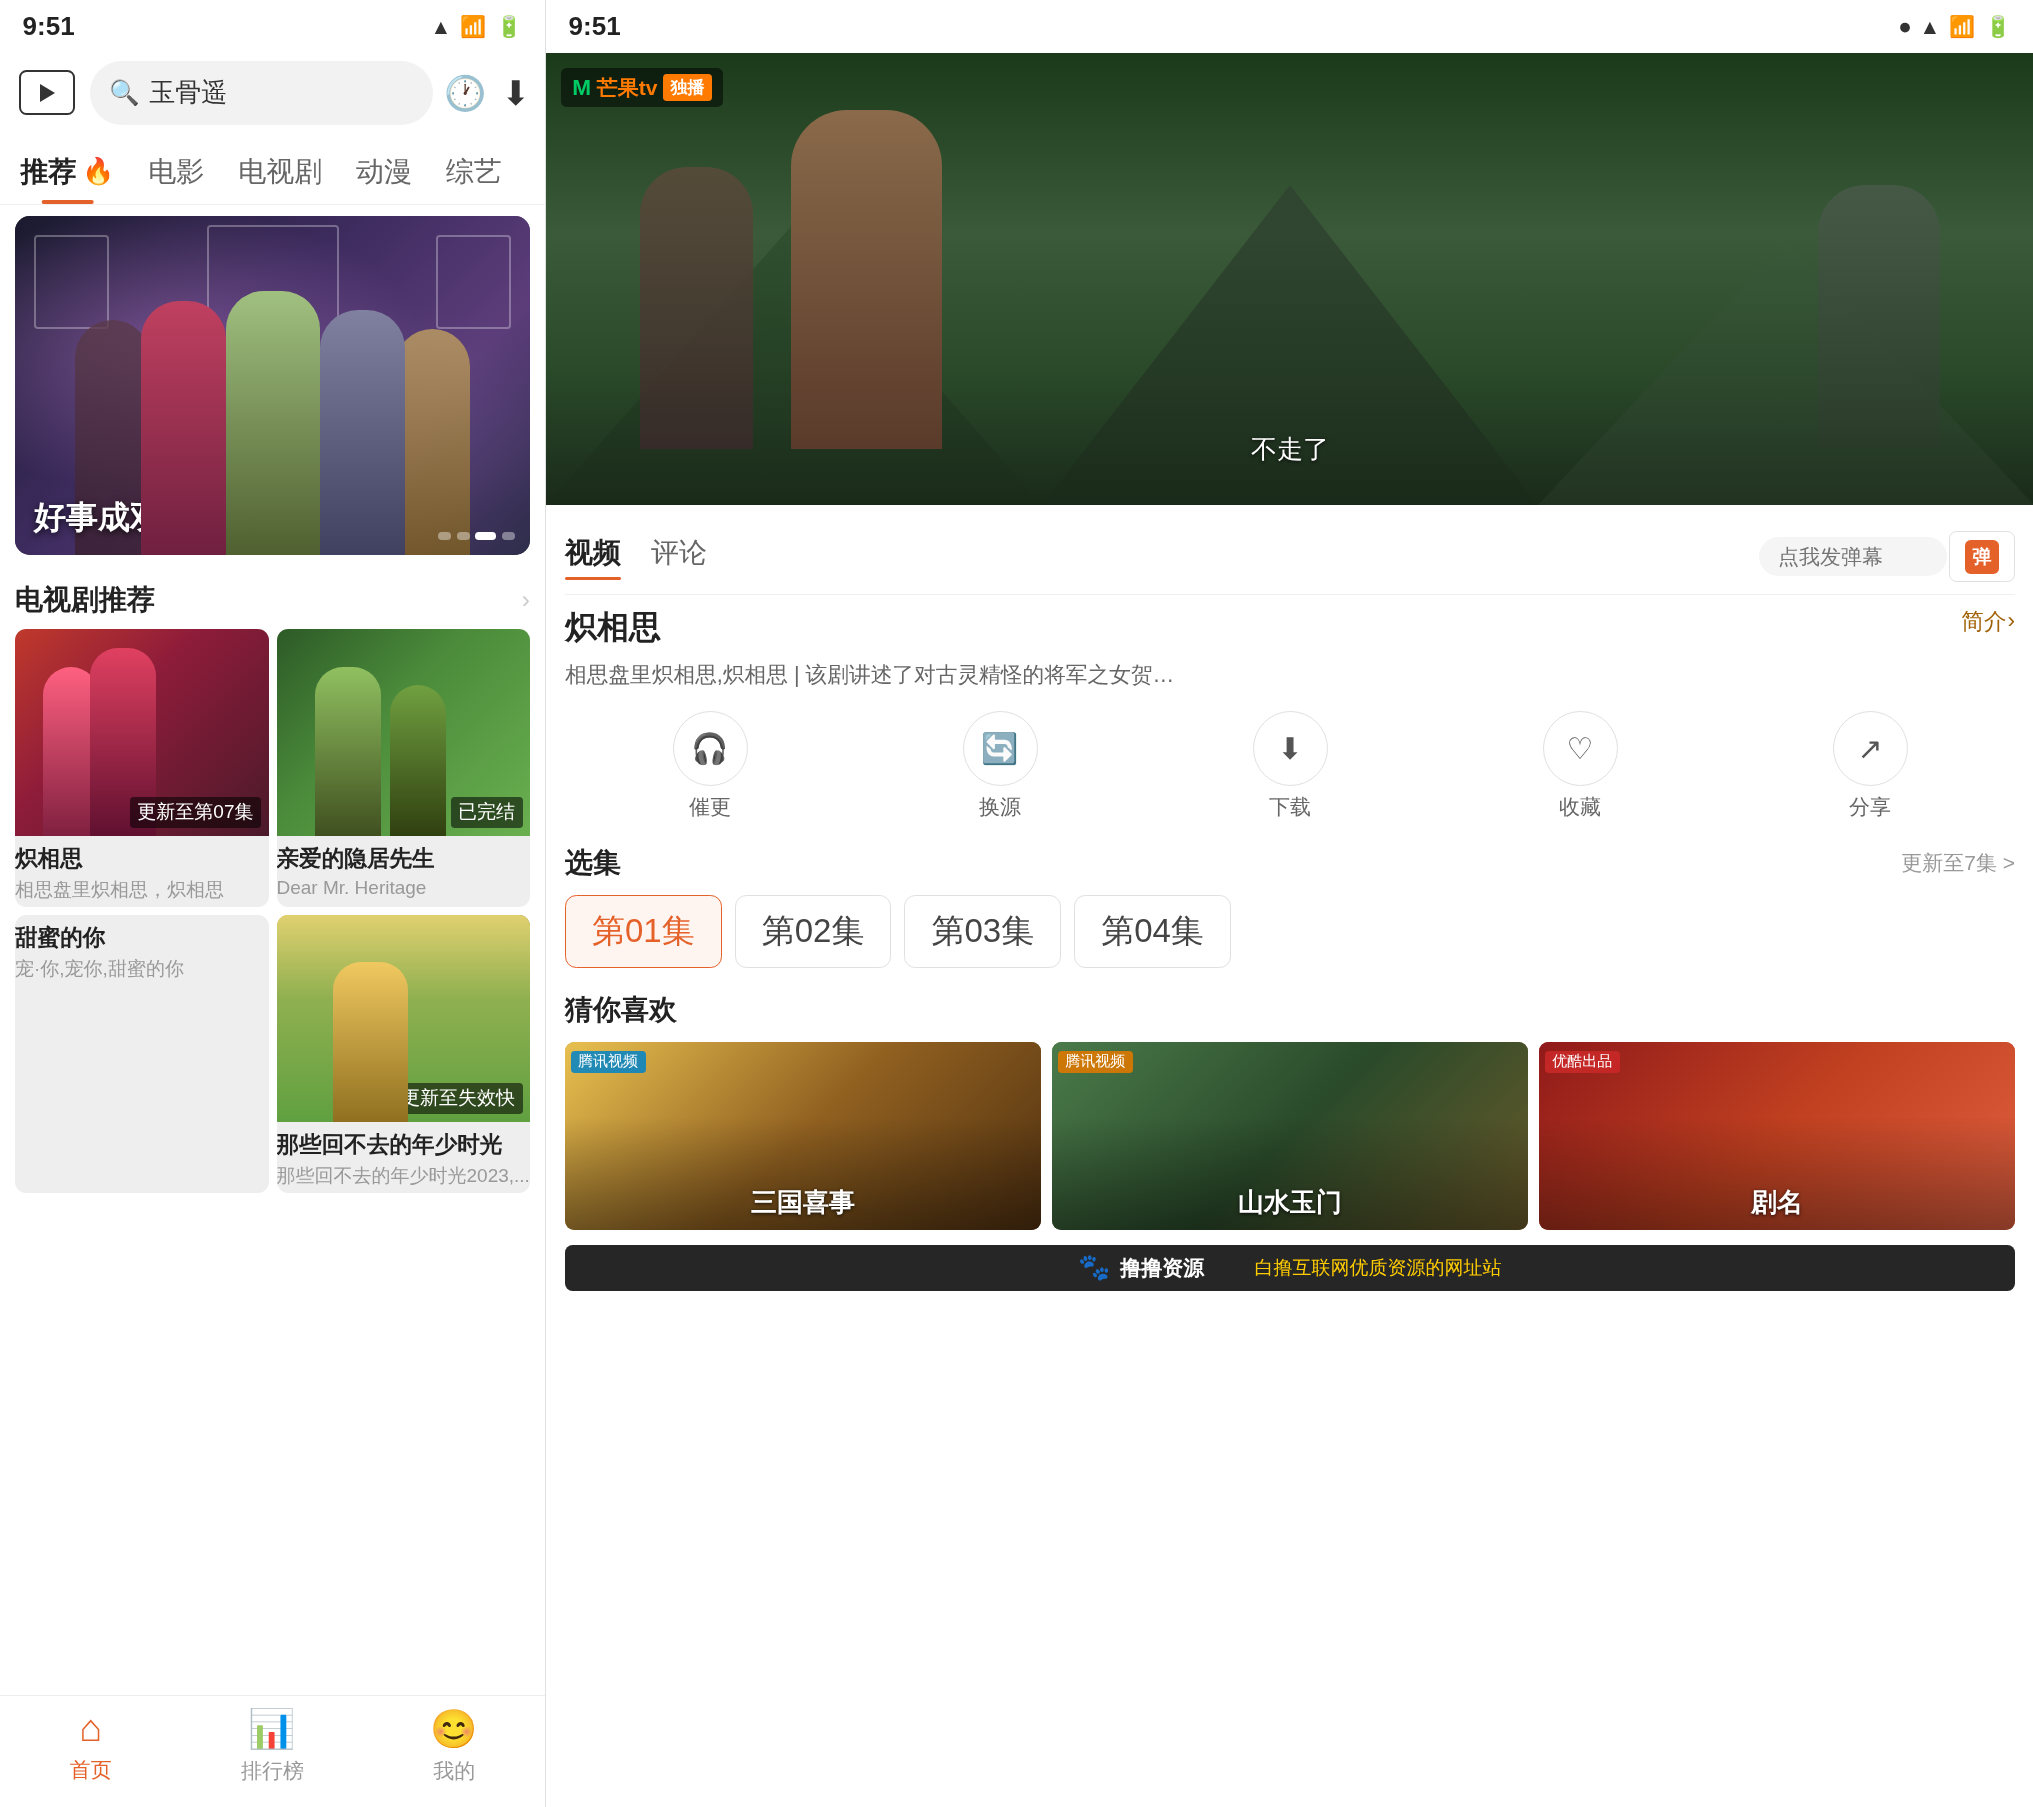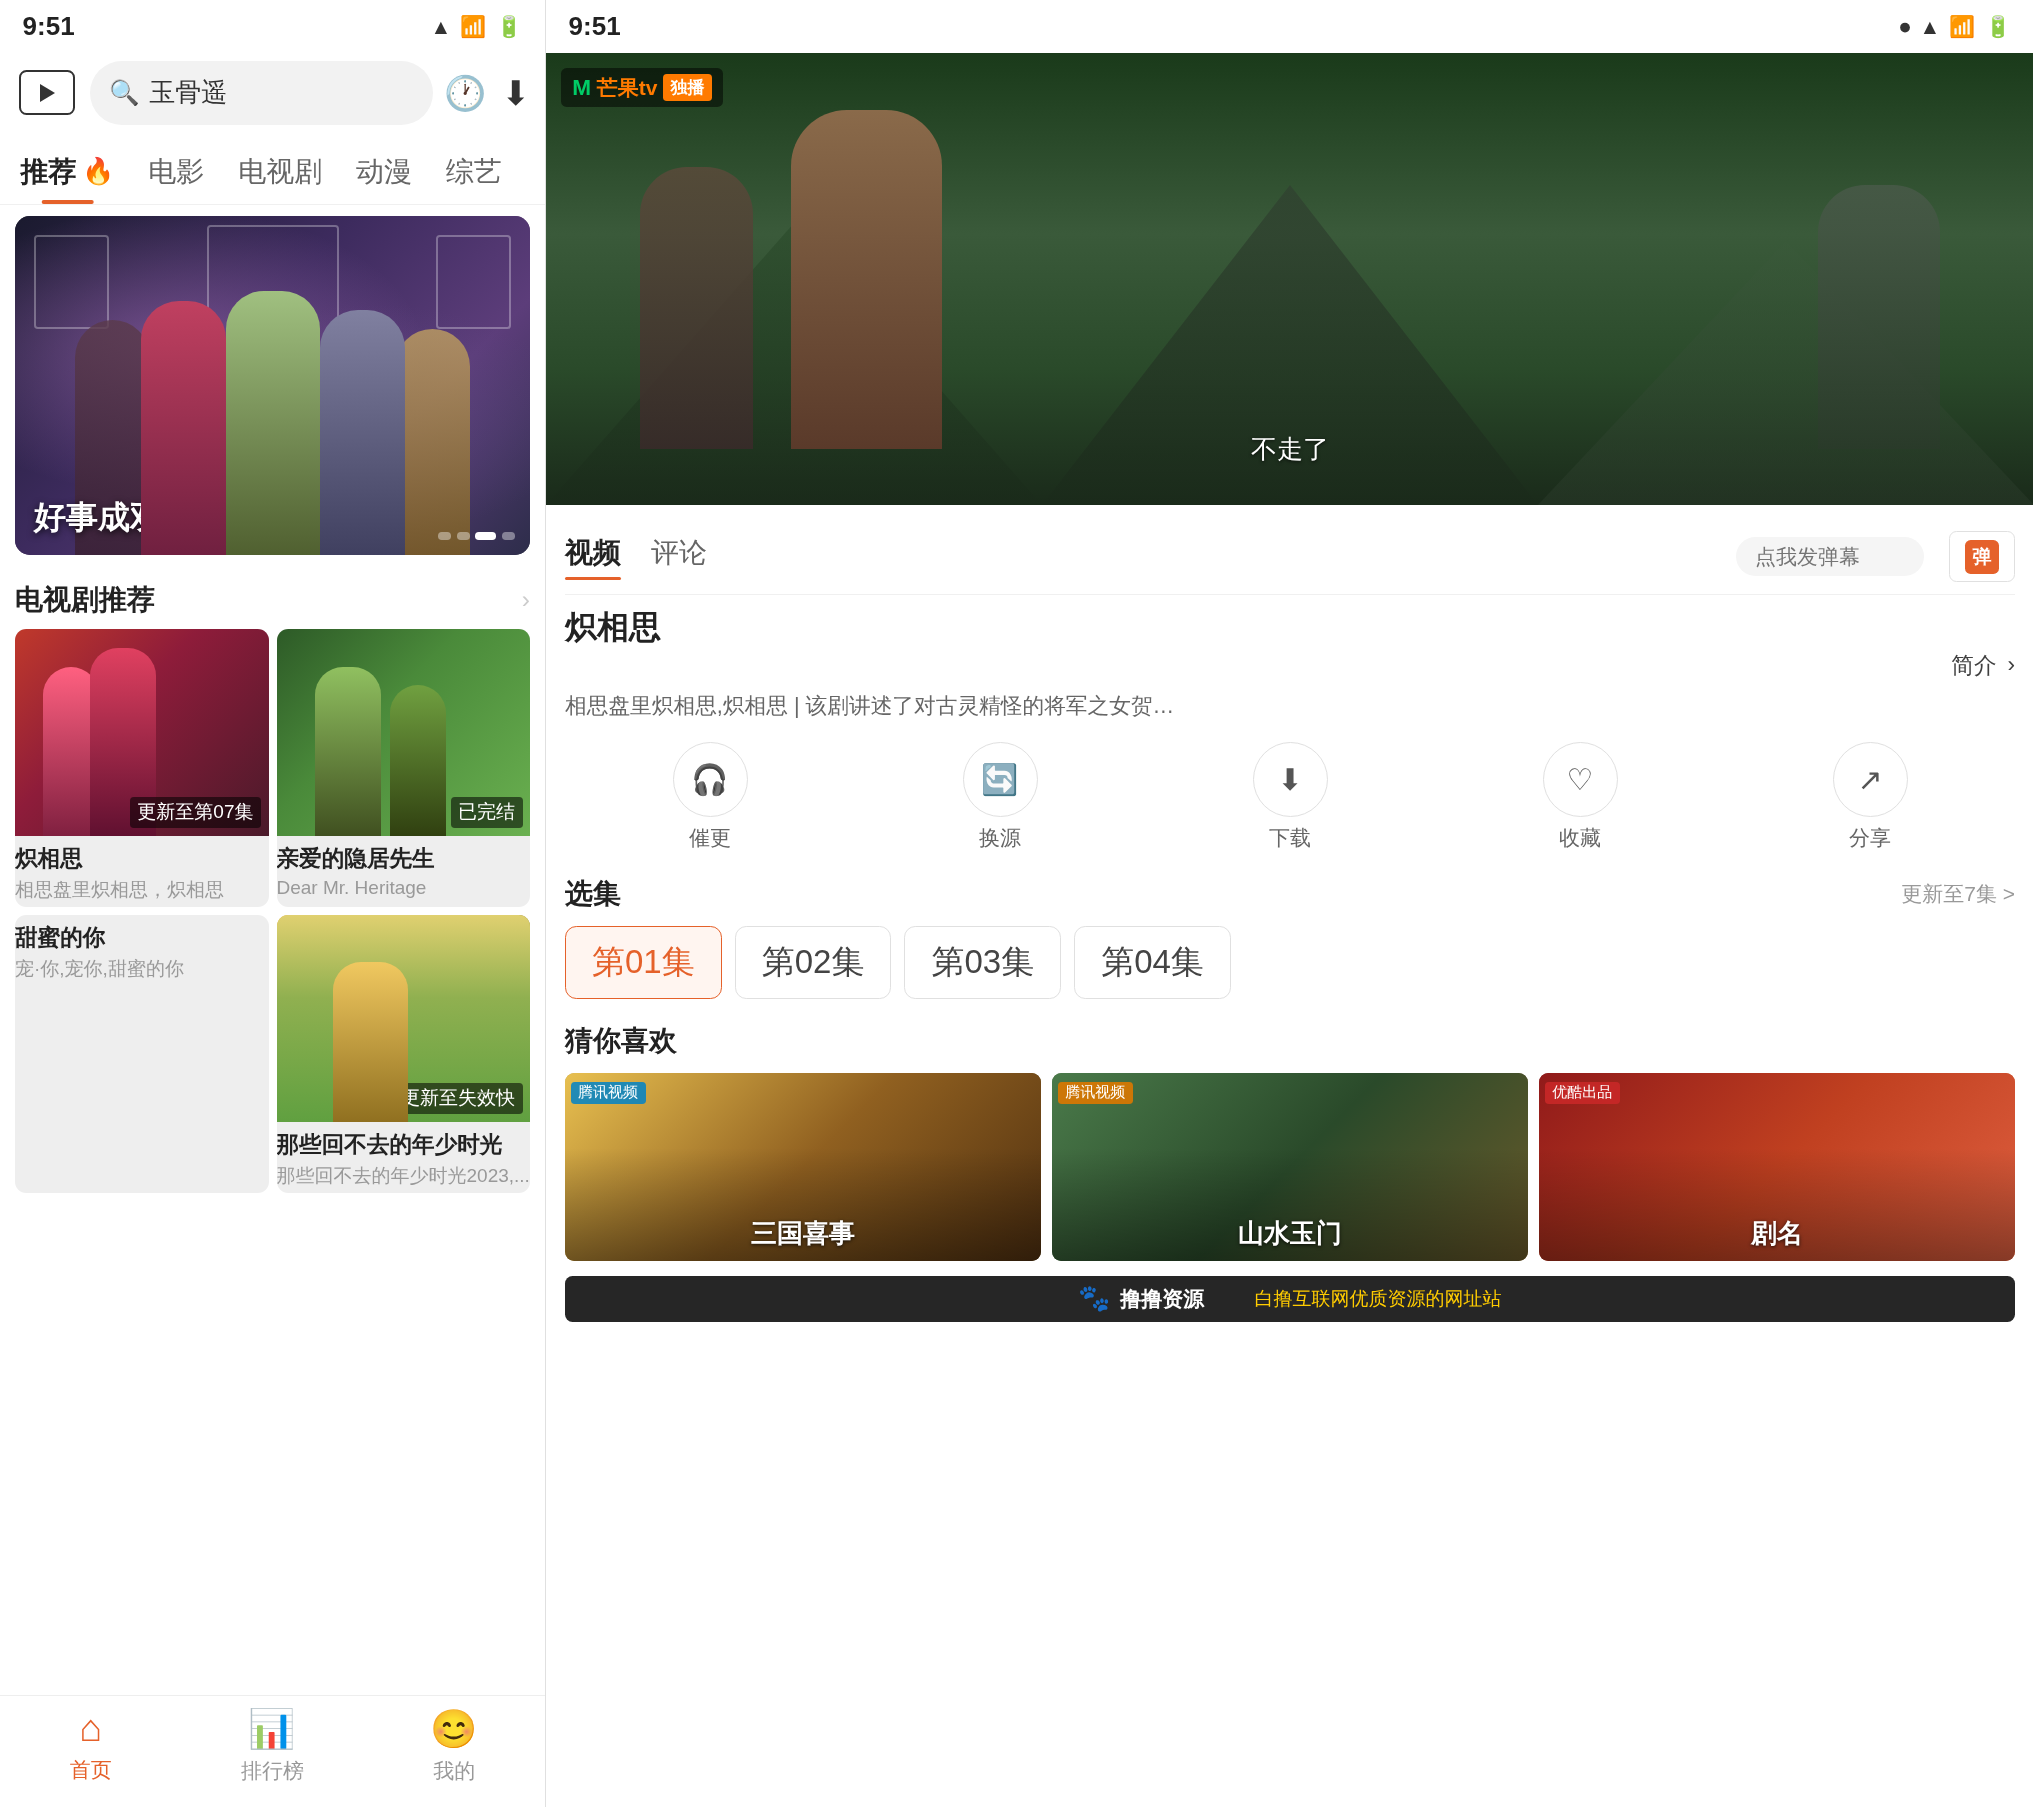--- a/index.html
+++ b/index.html
@@ -422,21 +422,21 @@
       bottom: 0;
       left: 0;
       width: 100%;
       height: 2.8px;
       background: #e5612a;
       border-radius: 1.9px;
     }
     .danmaku-input {
       display: flex;
       align-items: center;
-      gap: 25px;
+      gap: 2px;
     }
     .danmaku-field {
       background: #f5f5f5;
       border-radius: 28px;
       padding: 7.5px 19px;
       font-size: 21px;
       color: #aaa;
       border: none;
       width: 188px;
     }
@@ -487,25 +487,24 @@
       margin-bottom: 9.4px;
     }
     .drama-title {
       font-size: 32px;
       font-weight: 700;
       color: #222;
     }
     .drama-intro-btn {
       display: flex;
       align-items: center;
-      gap: 11px;
+      gap: 1px;
       font-size: 22.6px;
-      color: #404040;
+      color: #a16207;
       white-space: nowrap;
-      margin-top: 44px;
     }
 
     .drama-desc {
       font-size: 21.7px;
       color: #666;
       line-height: 1.5;
       margin-bottom: 19px;
       overflow: hidden;
       display: -webkit-box;
       -webkit-line-clamp: 2;

